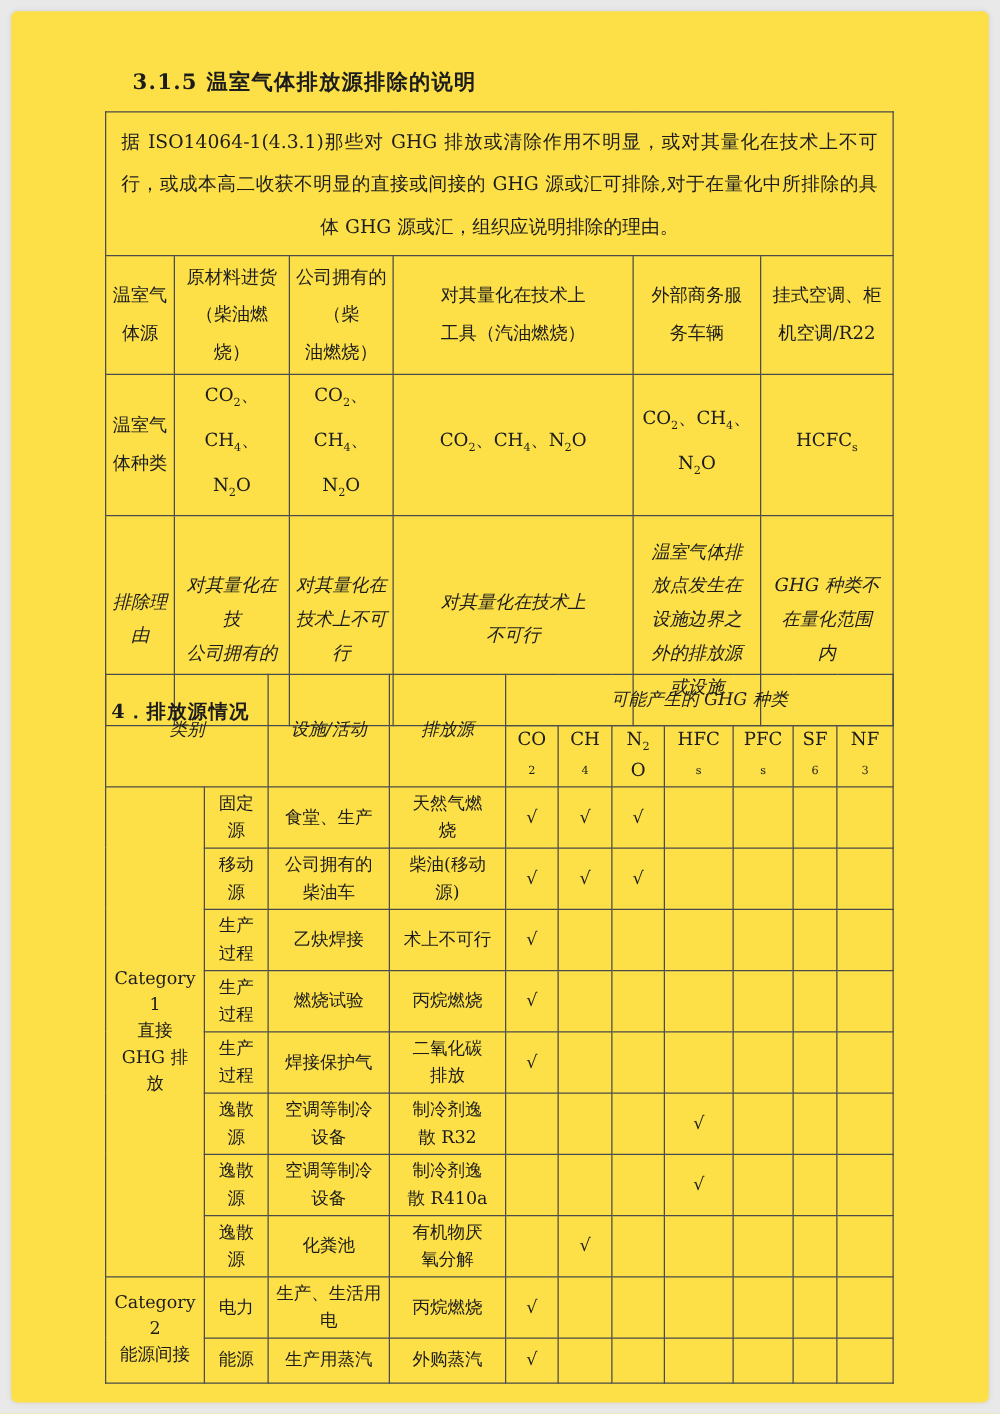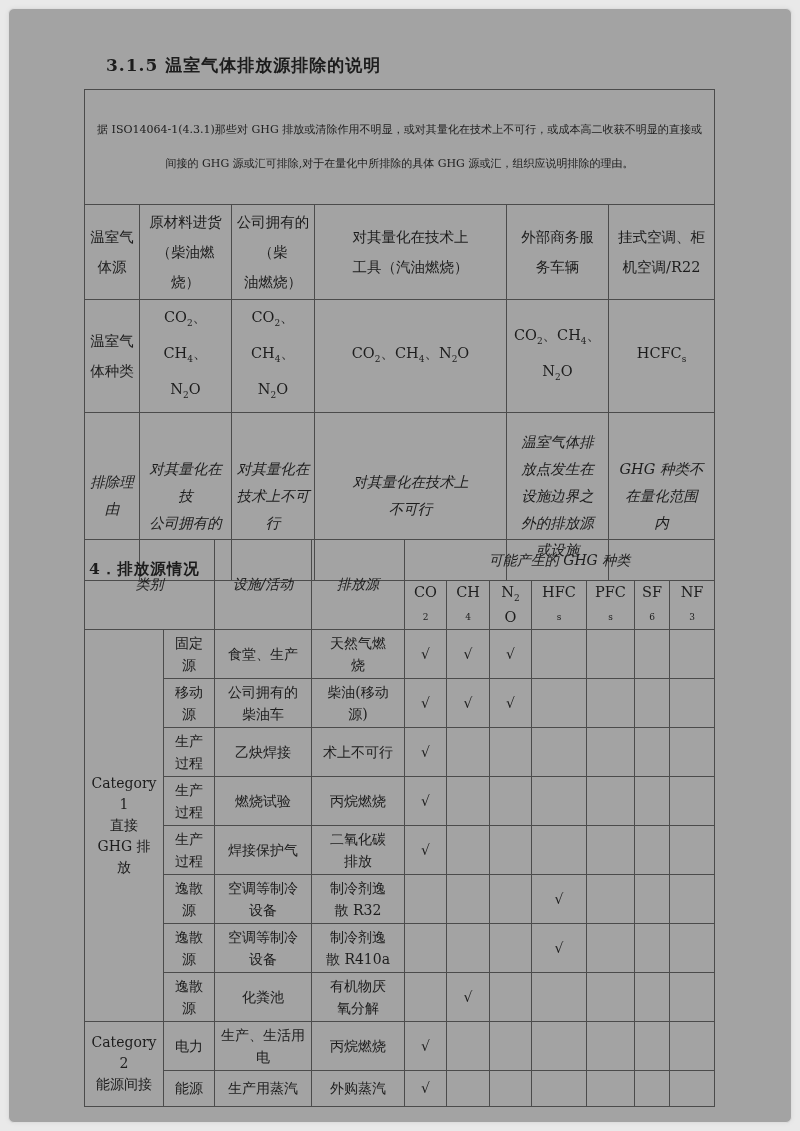--- a/index.html
+++ b/index.html
@@ -6,21 +6,21 @@
   body {
     width:800px; height:1131px;
     background:#e9e9e9;
     font-family:"DejaVu Serif","Liberation Serif",serif;
     color:#1c1c1c;
     position:relative;
   }
   .page {
     position:absolute; left:8px; top:8px;
     width:782px; height:1113px;
-    background:#a3a3a3;
+    background:#fde047;
     border:1px solid #dedede;
     border-radius:6px;
     box-shadow:0 0 5px rgba(0,0,0,0.06);
     overflow:hidden;
   }
   .h315 {
     position:absolute; left:97px; top:45px;
     font-size:17px; font-weight:bold; letter-spacing:1px;
   }
   .h4 {
@@ -39,21 +39,21 @@
     white-space:pre-line;
     font-weight:normal;
     padding:2px 3px;
     overflow:hidden;
   }
   .t1 { left:75px; top:80px; width:630px; font-size:14.5px; }
   .t1 td { line-height:30px; }
   .t1 .note {
     text-align:justify; text-align-last:center;
     white-space:normal;
-    line-height:34px; font-size:11px;
+    line-height:34px; font-size:15px;
     padding:6px 12px;
     height:102px;
   }
   .t1 tr.r-source td { height:69px; }
   .t1 tr.r-species td { height:75px; }
   .t1 tr.r-reason td { height:163px; line-height:27px;font-style:italic; }
   .t2 { left:75px; top:530px; width:630px; font-size:14px; }
   .t2 td, .t2 th { line-height:22px; padding:2px 2px; }
   .t2 thead tr.gh1 th { height:36px;font-style:italic; }
   .t2 thead tr.gh2 th { height:40px; line-height:19px; font-size:14.5px; }

